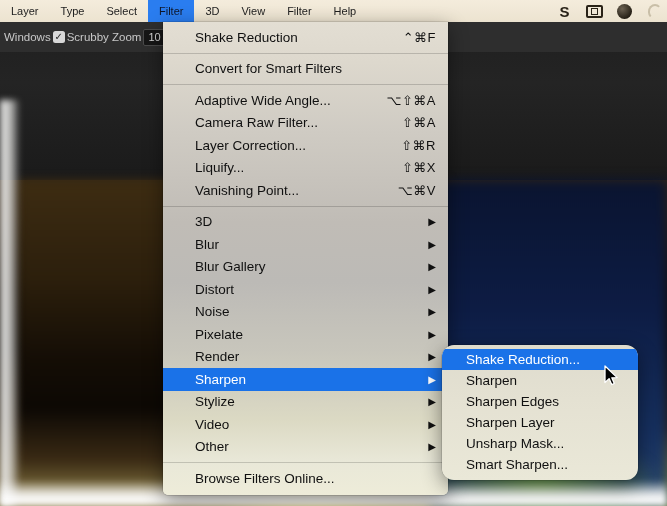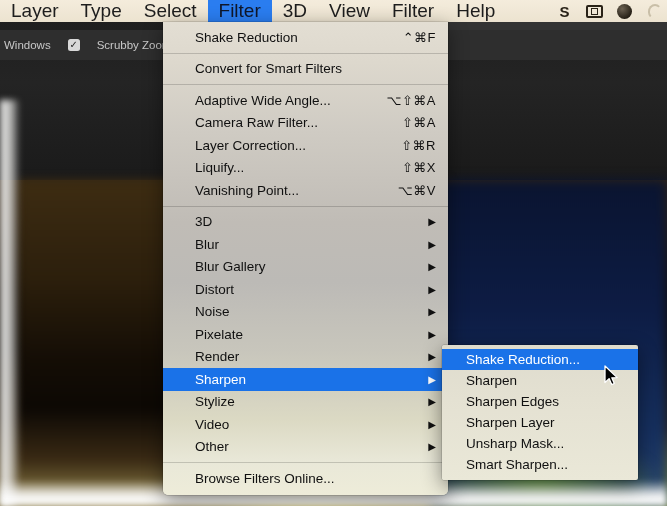--- a/index.html
+++ b/index.html
@@ -70,40 +70,40 @@
   }
 
   
   #menubar {
     position:absolute; left:0; top:0; width:667px; height:22px;
     background:linear-gradient(180deg,#f4ecdc 0%, #ece3d0 100%);
     display:flex; align-items:center;
     z-index:30;
   }
   .mb-item {
-    font-size:19px; color:#1d1d1d; padding:0 11px; height:22px;
+    font-size:11px; color:#1d1d1d; padding:0 11px; height:22px;
     line-height:22px; white-space:nowrap;
   }
   .mb-item.active { background:#2a7df0; color:#0f172a;text-align:center; }
   .mb-right { margin-left:auto; display:flex; align-items:center; gap:13px; padding-right:4px; }
   .mb-ico { width:17px; height:17px; display:flex; align-items:center; justify-content:center;
             color:#2a2318; font-size:15px; font-weight:bold; }
   .ico-screen { width:17px; height:13px; border:2px solid #2a2318; border-radius:2px;
                 display:flex; align-items:center; justify-content:center; }
   .ico-screen i { display:block; width:7px; height:7px; border:1.6px solid #2a2318; }
   .ico-globe { width:15px; height:15px; border-radius:50%;
                background:radial-gradient(circle at 35% 32%, #6b6152, #221c12 75%); }
   .ico-partial { width:14px; height:15px; border:2px solid #c9bfa8; border-radius:50% 50% 45% 45%;
                  border-right-color:transparent; border-bottom-color:transparent; }
 
   
   #optionsbar {
     position:absolute; left:0; top:22px; width:667px; height:30px;
-    background:#2e2e2e; display:flex; align-items:center; gap:17px;
-    padding-left:4px; z-index:22; overflow:hidden;margin-top:8px;
+    background:#2e2e2e; display:flex; align-items:center; gap:2px;
+    padding-left:4px; z-index:22; overflow:hidden;
   }
   .opt-label { font-size:11.5px; color:#c8c8c8; white-space:nowrap; }
   .opt-check {
     width:12px; height:12px; border-radius:2.5px; background:#d8d8d8;
     display:flex; align-items:center; justify-content:center;
     font-size:10px; color:#1f1f1f; line-height:1;
   }
   .opt-field {
     width:34px; height:17px; background:#161616; border:1px solid #4a4a4a;
     border-radius:2px; font-size:11px; color:#d4d4d4;
@@ -140,21 +140,21 @@
   .m-short { font-size:13px; letter-spacing:.5px; margin-left:18px; }
   .m-arrow { font-size:10px; margin-left:12px; color:#101010; }
   .m-row.hl .m-arrow { color:#fff; }
   .m-sep { height:1px; background:rgba(0,0,0,.17); margin:4px 0; }
   .m-pad-top { height:4px; }
 
   
   #sharpen-submenu {
     position:absolute; left:442px; top:345px; width:196px;
     z-index:50;
-    border-radius:2px;
+    border-radius:12px;
     box-shadow:0 6px 20px rgba(0,0,0,.45), 0 0 0 .5px rgba(0,0,0,.22);
     overflow:hidden; font-size:13.5px;
     padding:4px 0 5px 0;
     background:linear-gradient(180deg,#dedbcd 0%, #e4e1d2 40%, #eae8d8 100%);
   }
   .s-row {
     height:21px; display:flex; align-items:center;
     padding:0 12px 0 24px; color:#101010; white-space:nowrap;
   }
   .s-row.hl { background:#1a72e8; color:#fff; }

